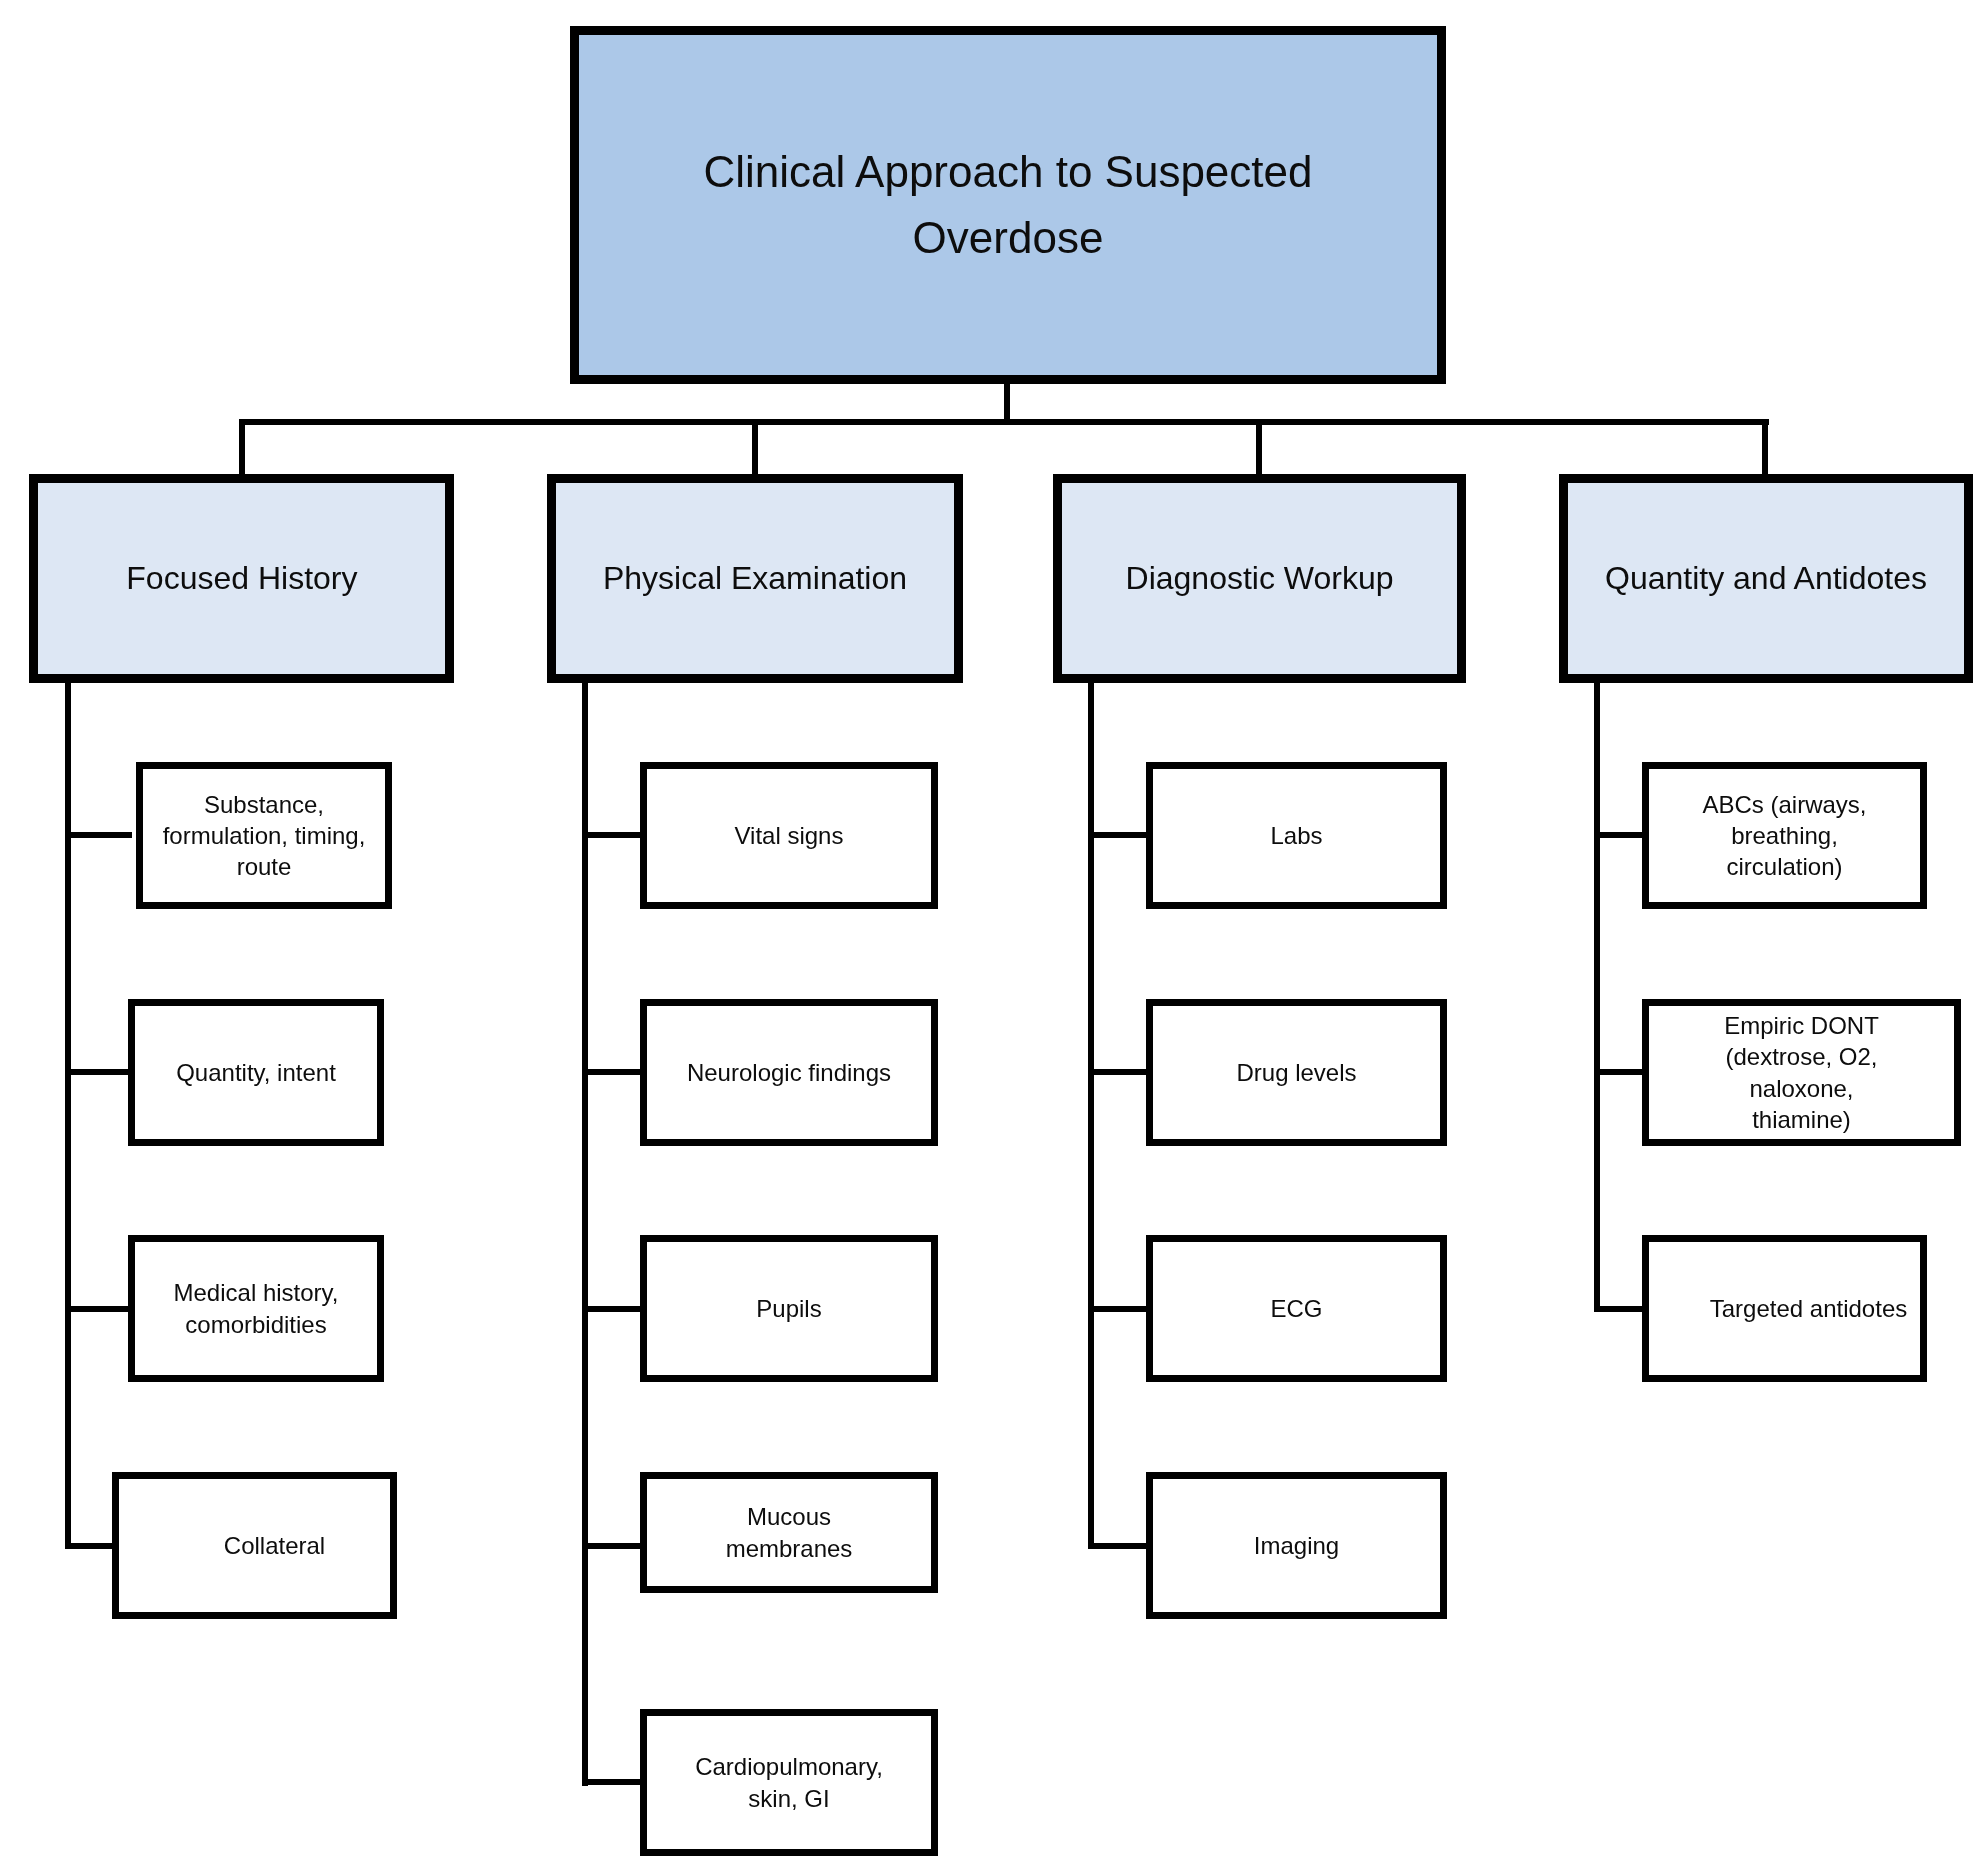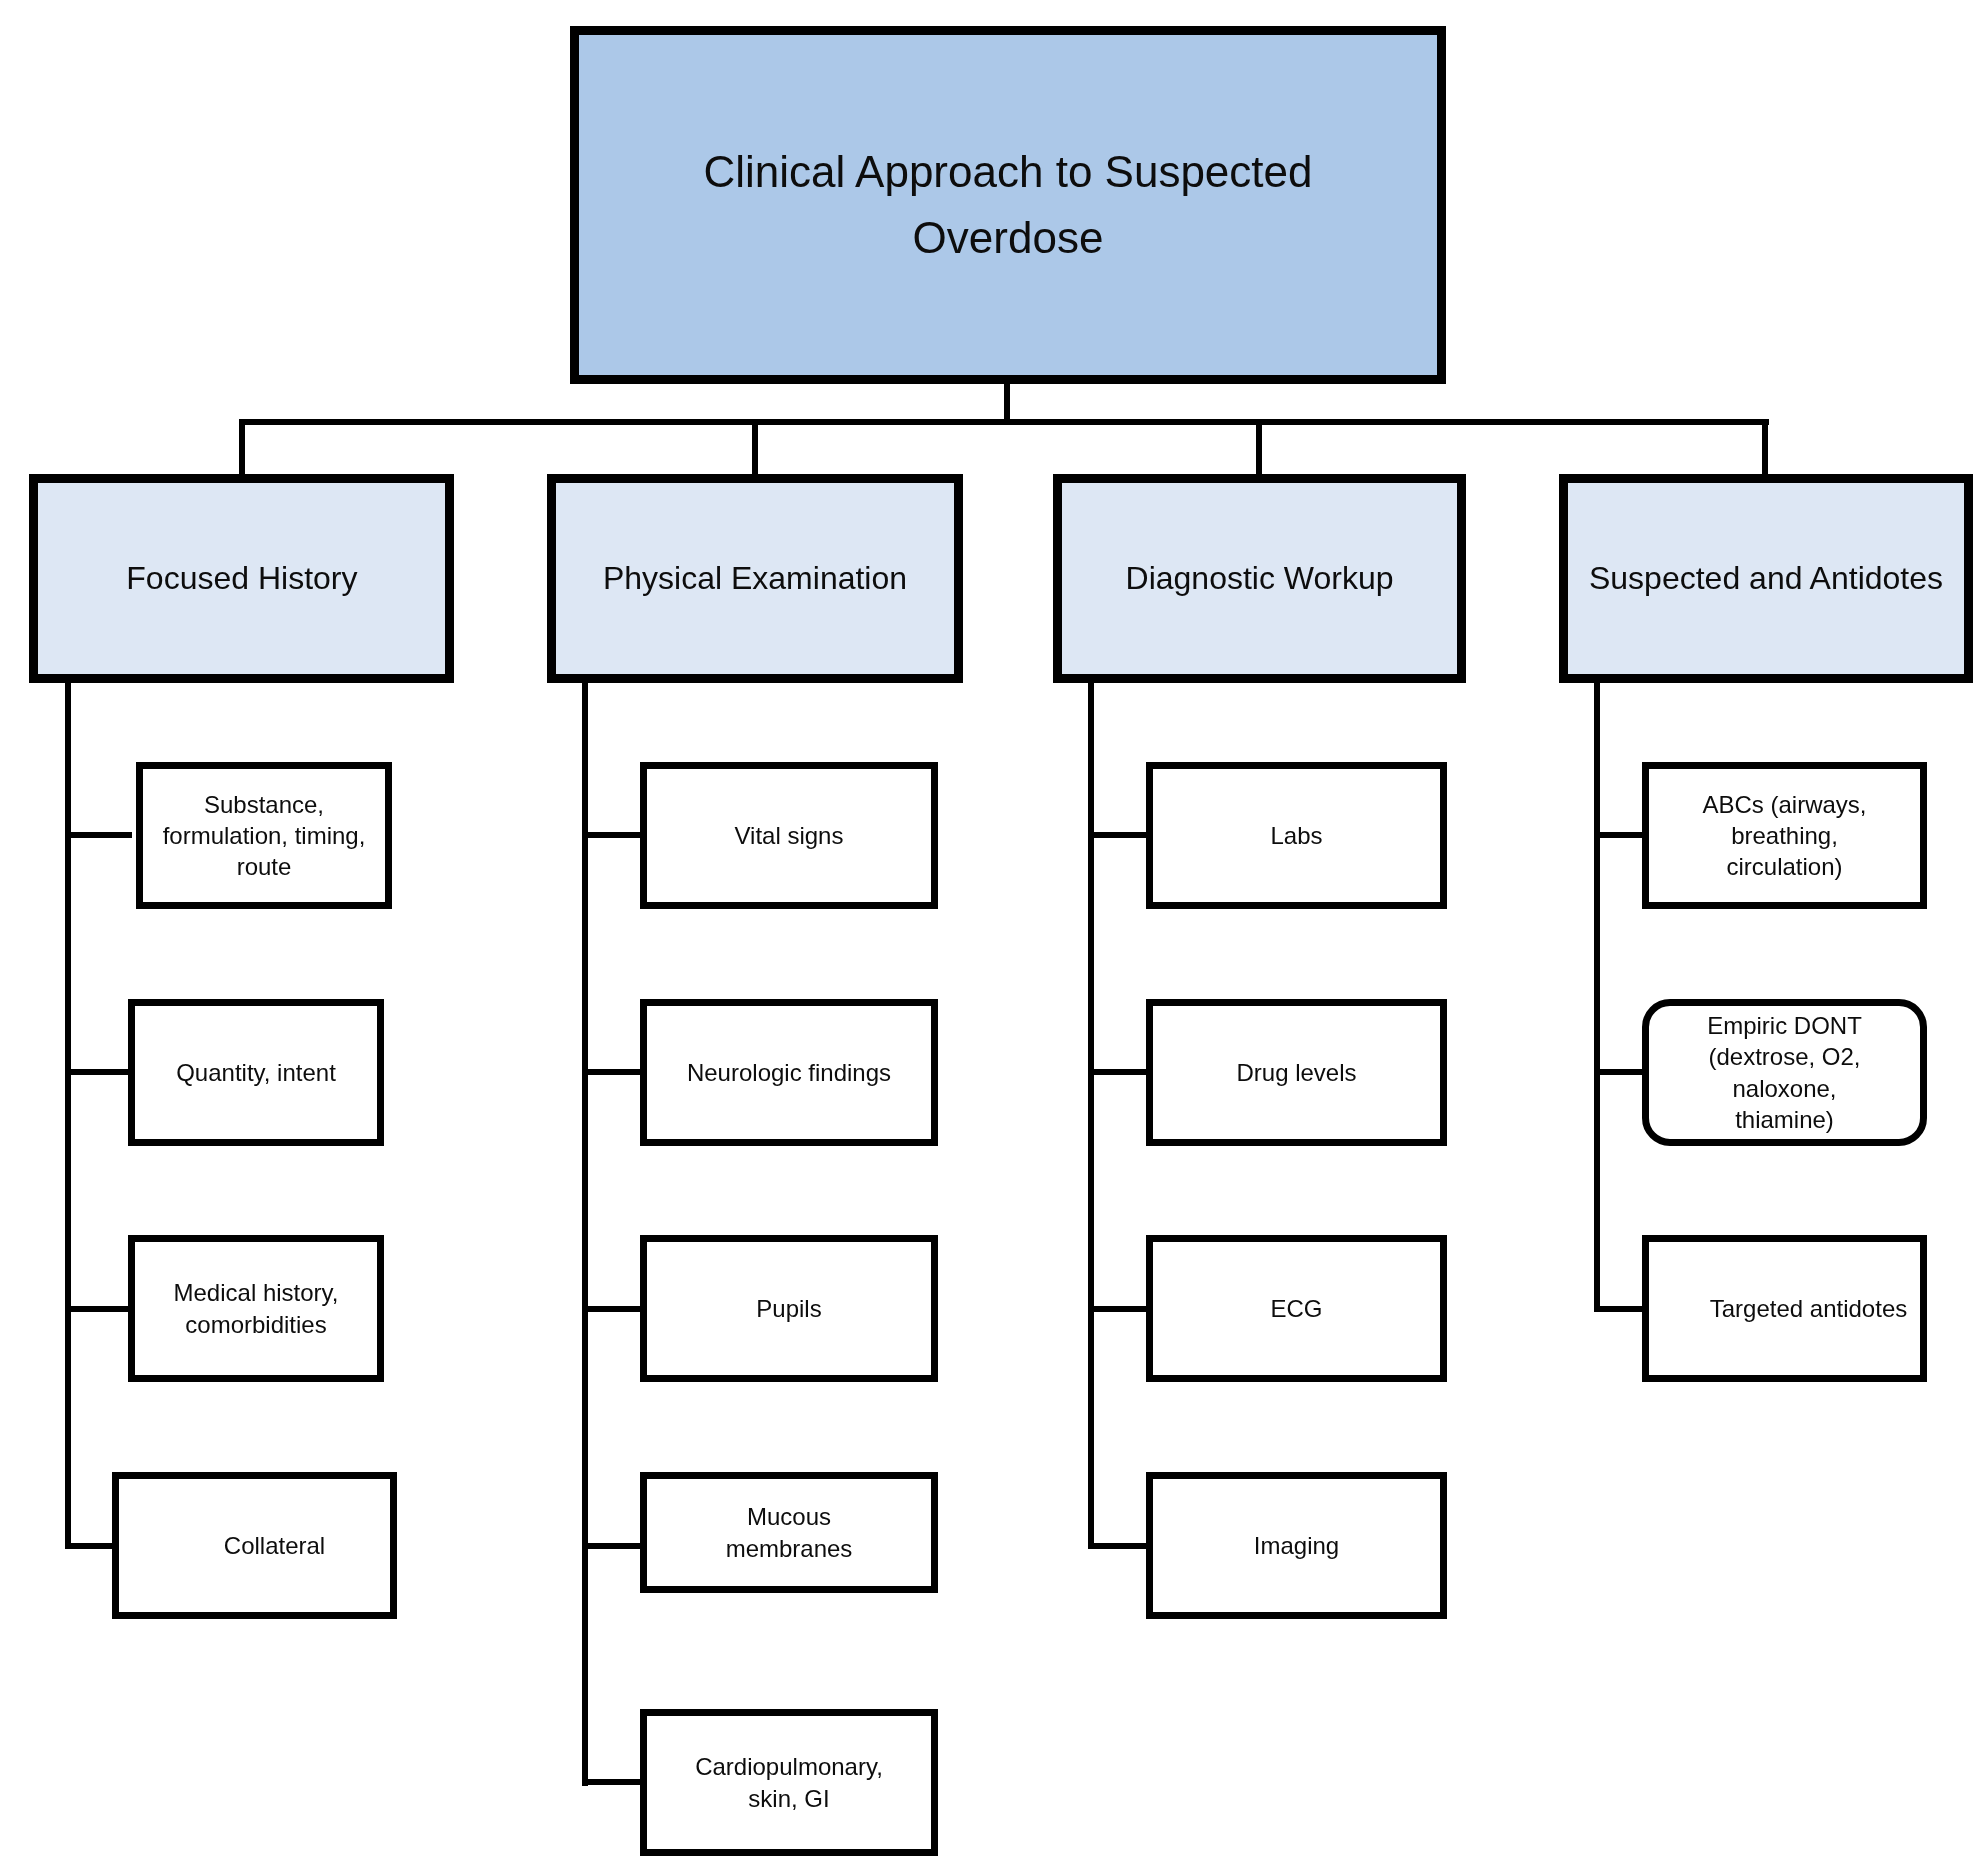--- a/index.html
+++ b/index.html
@@ -63,21 +63,21 @@
   <div class="line" style="left:1004px; top:383px; width:6.4px; height:40px;"></div>
   <div class="line" style="left:239px; top:419px; width:1530px; height:6.4px;"></div>
   <div class="line" style="left:239px; top:422px; width:6.4px; height:52px;"></div>
   <div class="line" style="left:752px; top:422px; width:6.4px; height:52px;"></div>
   <div class="line" style="left:1256px; top:422px; width:6.4px; height:52px;"></div>
   <div class="line" style="left:1762px; top:422px; width:6.4px; height:52px;"></div>
 
   <div class="node header-node" style="left:29.4px; top:474px; width:425px; height:209px;">Focused History</div>
   <div class="node header-node" style="left:547px; top:474px; width:416px; height:209px;">Physical Examination</div>
   <div class="node header-node" style="left:1053px; top:474px; width:413px; height:209px;">Diagnostic Workup</div>
-  <div class="node header-node" style="left:1559px; top:474px; width:414px; height:209px;">Suspected and Antidotes</div>
+  <div class="node header-node" style="left:1559px; top:474px; width:414px; height:209px;">Quantity and Antidotes</div>
 
   <div class="line" style="left:65px; top:682px; width:6.4px; height:867px;"></div>
   <div class="line" style="left:65px; top:832px; width:67px; height:6.4px;"></div>
   <div class="line" style="left:65px; top:1069px; width:67px; height:6.4px;"></div>
   <div class="line" style="left:65px; top:1306px; width:67px; height:6.4px;"></div>
   <div class="line" style="left:65px; top:1543px; width:67px; height:6.4px;"></div>
 
   <div class="node child-node" style="left:136px; top:762px; width:256px; height:147px;">Substance,
 formulation, timing,
 route</div>
@@ -113,20 +113,20 @@
   <div class="node child-node" style="left:1146px; top:1472px; width:301px; height:147px;">Imaging</div>
 
   <div class="line" style="left:1594px; top:682px; width:6.4px; height:630px;"></div>
   <div class="line" style="left:1594px; top:832px; width:51px; height:6.4px;"></div>
   <div class="line" style="left:1594px; top:1069px; width:51px; height:6.4px;"></div>
   <div class="line" style="left:1594px; top:1306px; width:51px; height:6.4px;"></div>
 
   <div class="node child-node" style="left:1642px; top:762px; width:285px; height:147px;">ABCs (airways,
 breathing,
 circulation)</div>
-  <div class="node child-node" style="left:1642px; top:999px; width:285px; height:147px;border-radius:28px;">Empiric DONT
+  <div class="node child-node" style="left:1642px; top:999px; width:319px; height:147px;">Empiric DONT
 (dextrose, O2,
 naloxone,
 thiamine)</div>
   <div class="node child-node" style="left:1642px; top:1235px; width:285px; height:147px;padding-left:48px;">Targeted antidotes</div>
 
 </div>
 
 
 </body></html>

